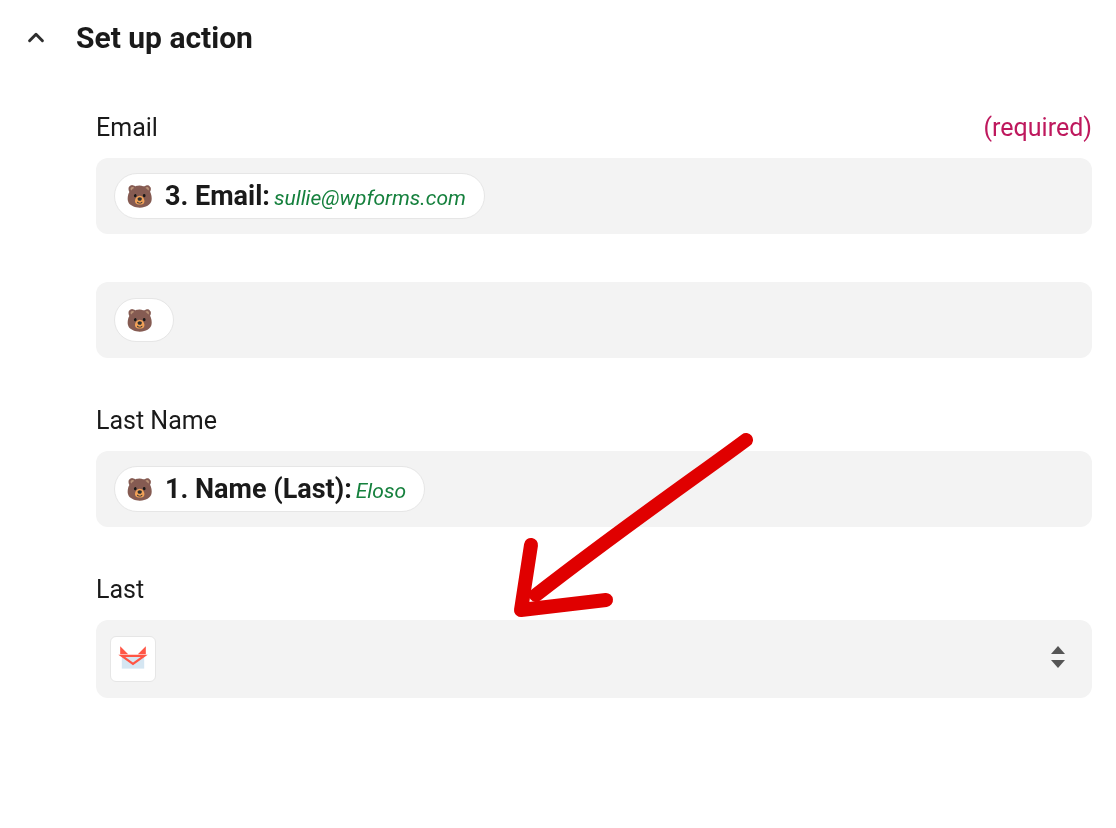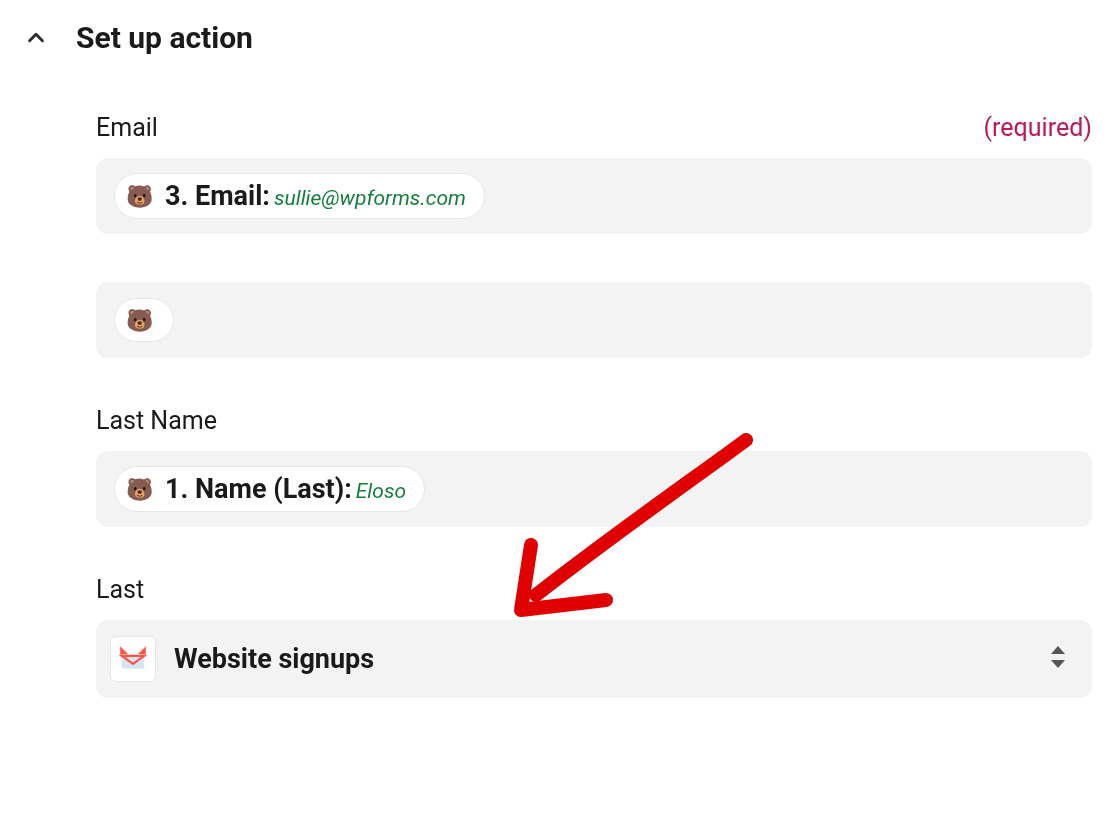--- a/index.html
+++ b/index.html
@@ -193,21 +193,20 @@
     <div class="select-field">
       <div class="select-left">
         <span class="app-icon">
           <svg width="32" height="32" viewBox="0 0 40 40">
             <polygon points="4,4 14,14 4,14" fill="#ff5544"></polygon>
             <polygon points="36,4 26,14 36,14" fill="#ff5544"></polygon>
             <rect x="6" y="16" width="28" height="16" fill="#d5e6f2"></rect>
             <polygon points="6,16 20,26 34,16" fill="none" stroke="#ff5544" stroke-width="2.8"></polygon>
           </svg>
         </span>
-        <span class="select-value">Website signups</span>
       </div>
       <span class="sort-arrows">
         <svg width="20" height="28" viewBox="0 0 20 28">
           <polygon points="10,3 3,11 17,11" fill="#555555"></polygon>
           <polygon points="10,25 3,17 17,17" fill="#555555"></polygon>
         </svg>
       </span>
     </div>
 
     <svg class="annotation-arrow" width="300" height="220" viewBox="0 0 300 220">

